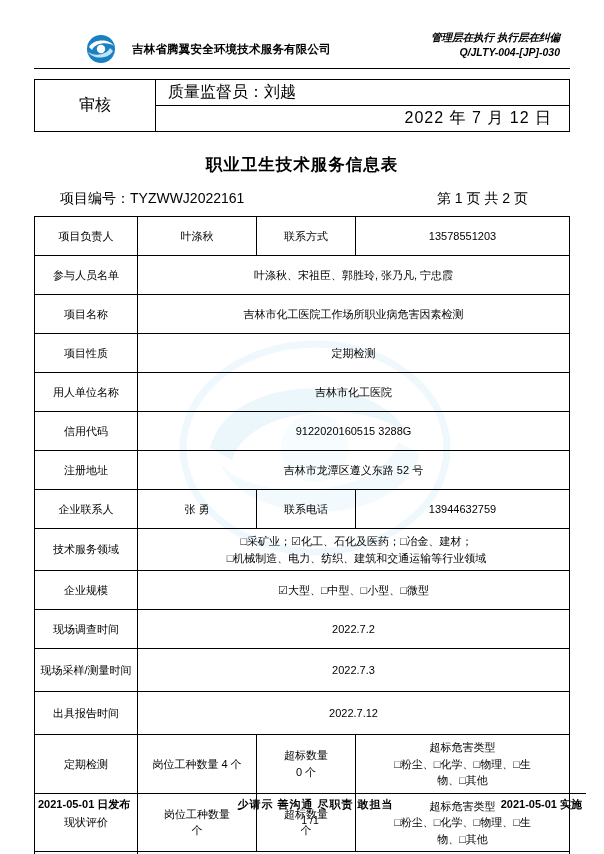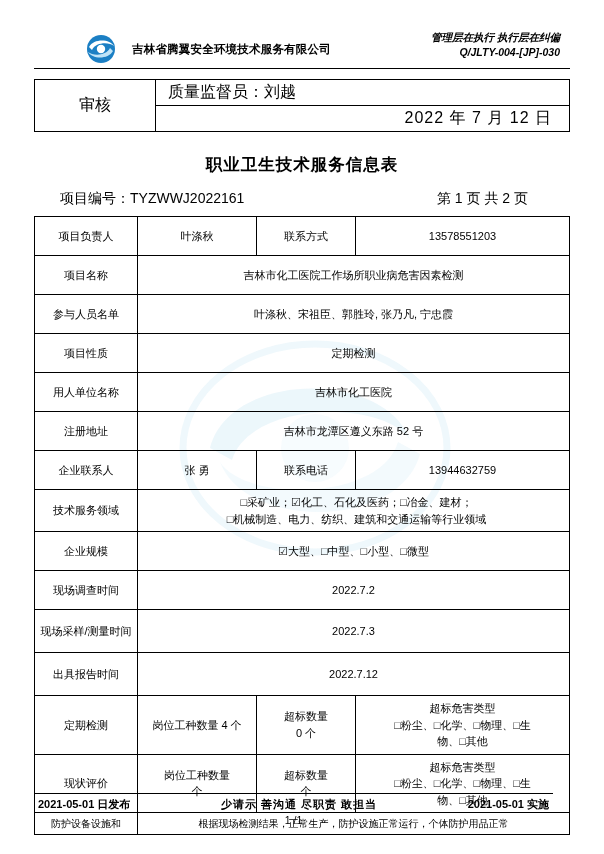--- a/index.html
+++ b/index.html
@@ -145,21 +145,21 @@
     font-size: 10px;
     line-height: 1.5;
     text-align: left;
     padding: 3px 5px !important;
   }
 
   
   .footer {
     position: absolute;
     left: 34px;
-    right: 51px;
+    right: 18px;
     bottom: 28px;
   }
   .footer .frule {
     border-bottom: 1.4px solid #000;
     margin-bottom: 3px;
   }
   .footer-row {
     display: flex;
     justify-content: space-between;
     align-items: center;
@@ -245,34 +245,38 @@
 
   <table class="info">
     <tbody>
           <tr>
       <td class="label tall">项目负责人</td>
       <td class="tall" style="width:110px">叶涤秋</td>
       <td class="tall" style="width:90px">联系方式</td>
       <td class="tall">13578551203</td>
     </tr>
     <tr>
+      <td class="label tall">参与人员名单</td>
+      <td class="tall" colspan="3">叶涤秋、宋祖臣、郭胜玲, 张乃凡, 宁忠霞</td>
+    </tr>
+    <tr>
       <td class="label tall">项目名称</td>
       <td class="tall" colspan="3">吉林市化工医院工作场所职业病危害因素检测</td>
     </tr>
     <tr>
-      <td class="label tall">参与人员名单</td>
-      <td class="tall" colspan="3">叶涤秋、宋祖臣、郭胜玲, 张乃凡, 宁忠霞</td>
-    </tr>
-    <tr>
       <td class="label tall">项目性质</td>
       <td class="tall" colspan="3">定期检测</td>
     </tr>
     <tr>
       <td class="label tall">用人单位名称</td>
       <td class="tall" colspan="3">吉林市化工医院</td>
+    </tr>
+    <tr>
+      <td class="label tall">信用代码</td>
+      <td class="tall" colspan="3">9122020160515 3288G</td>
     </tr>
     <tr>
       <td class="label tall">注册地址</td>
       <td class="tall" colspan="3">吉林市龙潭区遵义东路 52 号</td>
     </tr>
     <tr>
       <td class="label tall">企业联系人</td>
       <td class="tall">张 勇</td>
       <td class="tall">联系电话</td>
       <td class="tall">13944632759</td>

